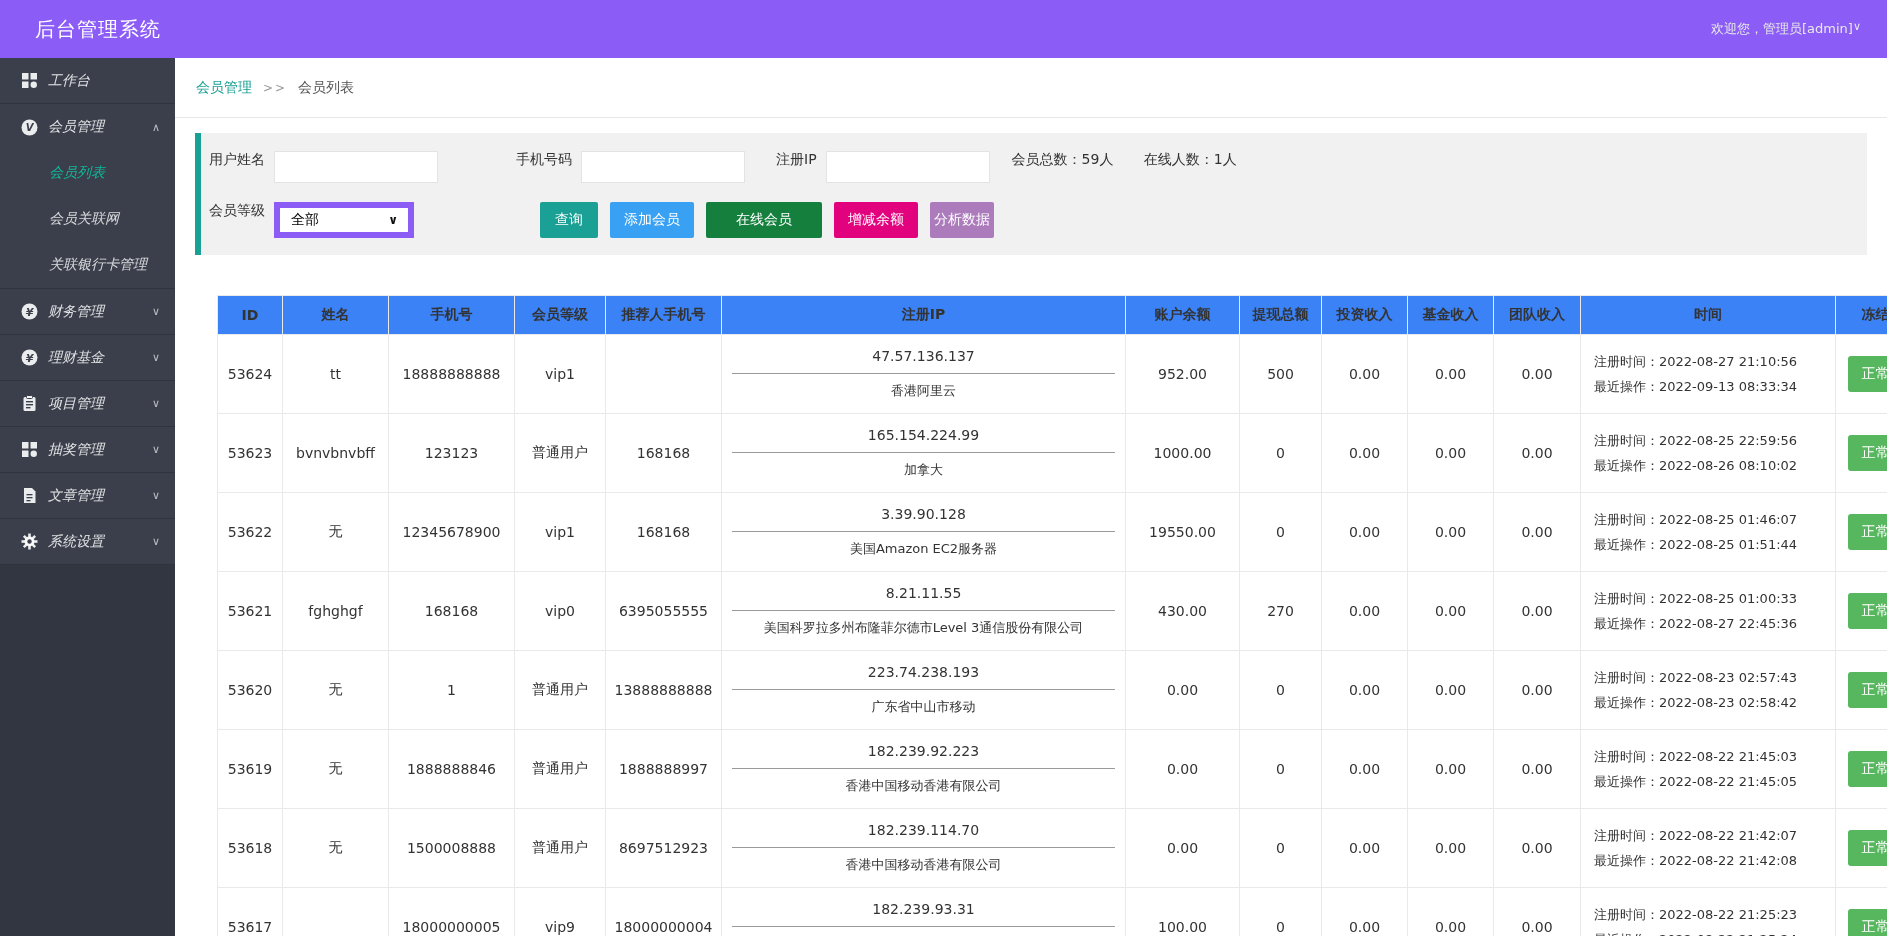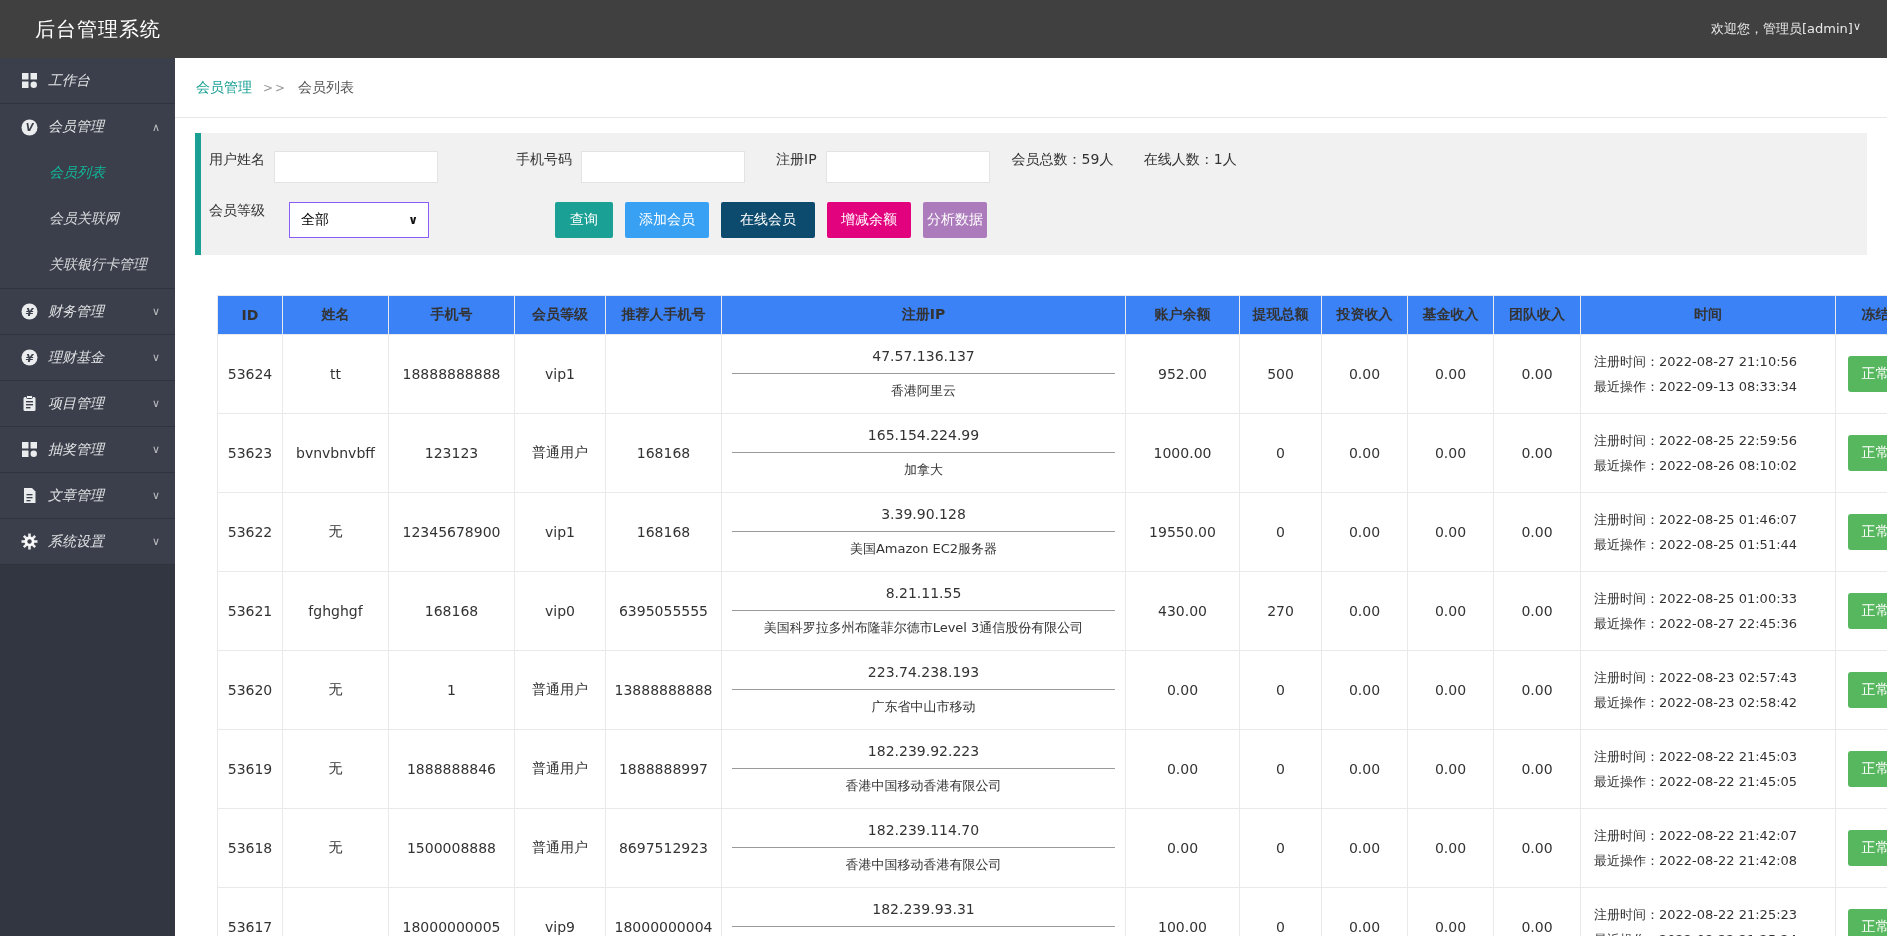--- a/index.html
+++ b/index.html
@@ -1,21 +1,21 @@
 <!DOCTYPE html>
 <html><head>
 <meta charset="utf-8">
 <style>
   * { margin:0; padding:0; box-sizing:border-box; }
   html,body { width:1887px; height:936px; overflow:hidden; background:#fff;
     font-family:"DejaVu Sans","Liberation Sans",sans-serif; }
 
   
   .topbar { position:absolute; top:0; left:0; width:1887px; height:58px;
-    background:#404040; display:flex; align-items:center; justify-content:space-between; z-index:10; }
+    background:#8b5cf6; display:flex; align-items:center; justify-content:space-between; z-index:10; }
   .topbar .title { color:#ffffff; font-size:20px; padding-left:35px; letter-spacing:1px; }
   .topbar .welcome { color:#e8e8e8; font-size:13px; padding-right:26px; cursor:pointer; display:flex; align-items:flex-start; gap:0; }
   .topbar .welcome .caret { font-size:11px; }
 
   
   .sidebar { position:absolute; top:58px; left:0; width:175px; height:878px; background:#313640; }
   .nav { background:#3a3f4b;font-style:italic; }
   .nav-item { position:relative; height:46px; display:flex; align-items:center;
     padding-left:21px; color:rgba(255,255,255,.85); font-size:14px; cursor:pointer;
     border-bottom:1px solid rgba(0,0,0,.18); }
@@ -37,28 +37,28 @@
   .filter { margin:15px 20px 0 20px; background:#f1f1f1; border-left:6px solid #1aa094;
     padding:18px 0 17px 8px; }
   .frow { display:flex; }
   .frow + .frow { margin-top:19px; }
   .flabel { font-size:14px; color:#333; margin-right:9px; }
   .finput { width:164px; height:32px; background:#fff; border:1px solid #e3e3e3; outline:none;
     padding:0 8px; font-size:14px; color:#333; }
   .gap-a { margin-right:78px; } .gap-b { margin-right:31px; }
   .stats { font-size:14px; color:#333; margin-left:22px; }
   .stats .pair { margin-right:26px; }
-  .selectbox { position:relative; width:140px; height:36px; background:#fff; border:1px solid #8b5cf6;
-    display:flex; align-items:center; padding-left:11px; font-size:14px; color:#000; cursor:pointer;margin-left:15px; }
+  .selectbox { position:relative; width:140px; height:36px; background:#fff; border:6px solid #8b5cf6;
+    display:flex; align-items:center; padding-left:11px; font-size:14px; color:#000; cursor:pointer; }
   .selectbox .chev { position:absolute; right:10px; font-size:12px; font-weight:bold; color:#111; }
   .btn { height:36px; border:none; color:#fff; font-size:14px; cursor:pointer; border-radius:2px;
     margin-right:12px; font-family:inherit; }
   .btn-query { background:#1aa094; padding:0 15px; margin-left:126px; }
   .btn-add { background:#38a1f3; padding:0 14px; }
-  .btn-online { background:#0c4a6e; padding:0 19px; }
+  .btn-online { background:#15803d; padding:0 30px; }
   .btn-balance { background:#e2027d; padding:0 14px; }
   .btn-analyze { background:#ac7bbc; padding:0 4px; }
 
   
   .table-wrap { margin:40px 0 0 42px; width:1670px; overflow:hidden; }
   table { border-collapse:collapse; table-layout:fixed; width:1698px; }
   th, td { border:1px solid #e9e9e9; text-align:center; vertical-align:middle;
     font-size:14px; color:#333; overflow:hidden; }
   thead th { background:#3b82f6; height:39px; font-weight:bold; color:#333; }
   tbody tr { height:79px; }

